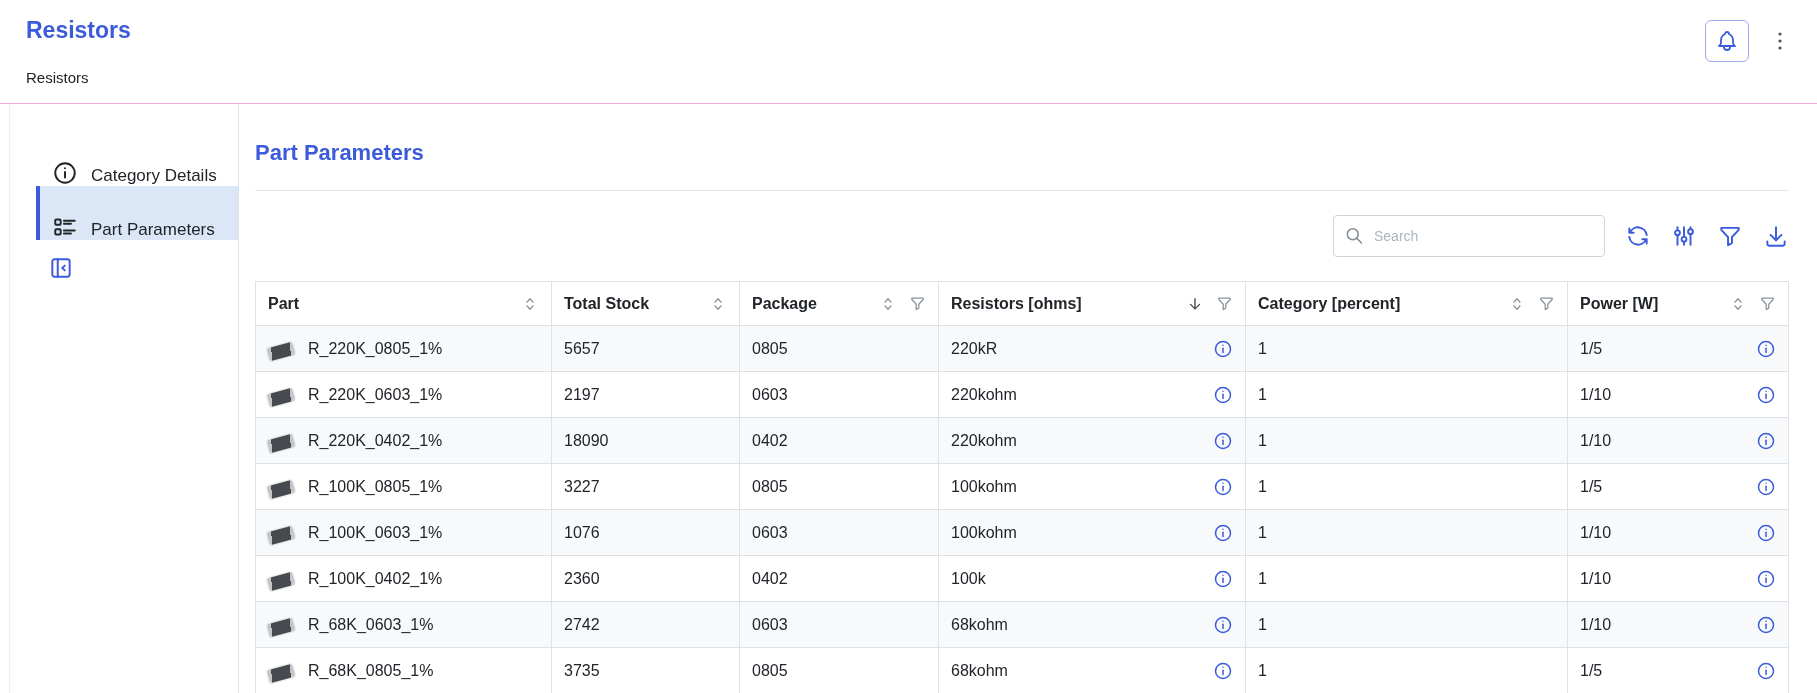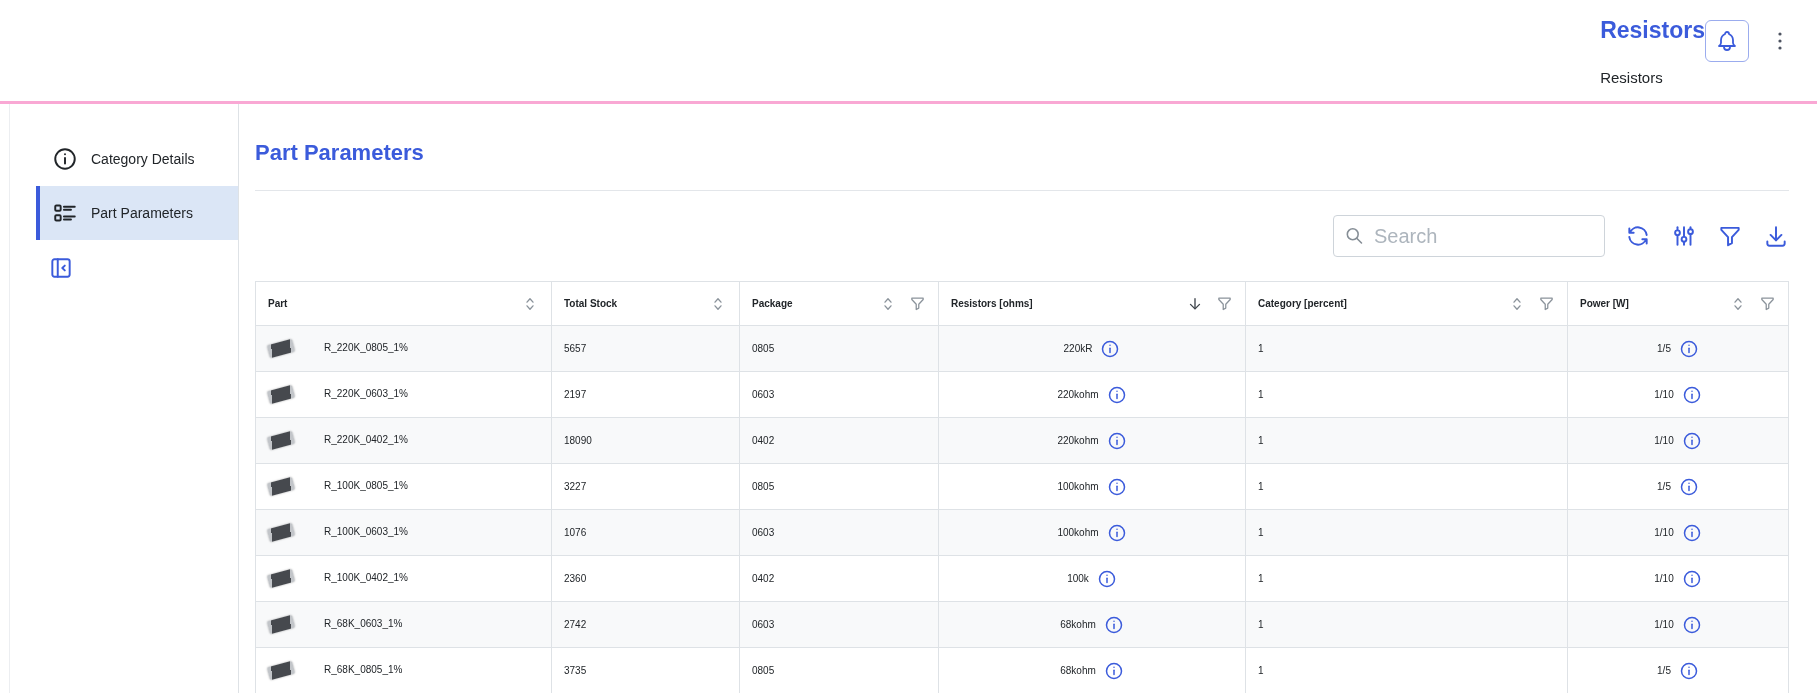--- a/index.html
+++ b/index.html
@@ -8,22 +8,22 @@
     width:1817px; height:693px; overflow:hidden;
     background:#ffffff; color:#212529;
     font-family:"Liberation Sans", sans-serif;
     -webkit-font-smoothing:antialiased;
   }
   svg.ic { display:block; fill:none; stroke:currentColor; stroke-width:1.8; stroke-linecap:round; stroke-linejoin:round; }
 
   
   .app-header {
     height:104px; padding:16px 24px 0 26px;
-    border-bottom:3px solid #f9a8d4;
-    display:flex; justify-content:flex-end; align-items:flex-start;
+    border-bottom:1px solid #f9a8d4;
+    display:flex; justify-content:space-between; align-items:flex-start;
   }
   .page-title {
     margin:0 0 26px 0; font-size:23px; line-height:28px; font-weight:700;
     color:var(--color-accent, #3b5bdb);
   }
   .breadcrumb { font-size:15px; line-height:16px; color:#212529; }
   .header-actions { display:flex; align-items:center; gap:18px; margin-top:4px; }
   .bell-btn {
     width:44px; height:42px; border:1px solid #9bacee; border-radius:6px;
     background:#fff; color:var(--color-accent, #3b5bdb);
@@ -32,61 +32,61 @@
   .bell-btn svg { width:24px; height:24px; }
   .kebab-btn { border:none; background:none; padding:0; color:#4d5361; cursor:pointer; width:26px; height:34px; display:flex; align-items:center; justify-content:center; }
   .kebab-btn svg { width:24px; height:24px; }
 
   
   .content { display:flex; height:589px; margin-left:9px; border-left:1px solid #eceef1; }
 
   
   .sidebar { width:229px; flex:none; border-right:1px solid #dee2e6; padding:28px 0 0 26px; }
   .side-item {
-    display:flex; align-items:center; gap:13px; height:54px; padding-left:12px;
-    border-left:4px solid transparent; font-size:14px; cursor:pointer; user-select:none;
+    display:flex; align-items:flex-end; gap:13px; height:54px; padding-left:12px;
+    border-left:4px solid transparent; font-size:17px; cursor:pointer; user-select:none;
   }
   .side-item .s-icon { width:26px; height:26px; color:#212529; flex:none; }
   .side-item .s-icon svg { width:26px; height:26px; }
   .side-item.active { background:#dbe6f6; border-left-color:var(--color-accent, #3b5bdb); }
   .collapse-btn {
     margin:14px 0 0 12px; border:none; background:none; padding:0;
     color:var(--color-accent, #3b5bdb); cursor:pointer; width:28px; height:28px;
   }
   .collapse-btn svg { width:26px; height:26px; }
 
   
   .main { flex:1; padding:36px 28px 0 16px; }
   .main-title { margin:0; font-size:22px; line-height:26px; font-weight:700; color:var(--color-accent, #3b5bdb); }
   .main-divider { border:none; border-top:1px solid #e3e6ea; margin:24px 0 0 0; }
 
   .toolbar { display:flex; justify-content:flex-end; align-items:center; gap:20px; margin-top:24px; }
   .search-box { position:relative; width:272px; }
   .search-box input {
     width:100%; height:42px; border:1px solid #ced4da; border-radius:4px;
-    padding:0 12px 0 40px; font-size:20px; font-family:inherit; color:#212529; outline:none;
+    padding:0 12px 0 40px; font-size:14px; font-family:inherit; color:#212529; outline:none;
   }
   .search-box input::placeholder { color:#adb5bd; }
   .search-box .mag { position:absolute; left:11px; top:50%; transform:translateY(-50%); width:21px; height:21px; color:#868e96; }
   .tool-btn { border:none; background:none; padding:0; width:26px; height:26px; color:var(--color-accent, #3b5bdb); cursor:pointer; }
   .tool-btn svg { width:26px; height:26px; }
 
   
-  table.param-table { width:100%; margin-top:24px; border-collapse:collapse; table-layout:fixed; font-size:10px; }
+  table.param-table { width:100%; margin-top:24px; border-collapse:collapse; table-layout:fixed; font-size:16px; }
   .param-table th, .param-table td { border:1px solid #dee2e6; padding:0 12px; }
   .param-table th { height:44px; font-weight:700; text-align:left; background:#fff; }
   .param-table td { height:46px; }
   .param-table tbody tr.odd { background:#f8f9fa; }
   .th-wrap { display:flex; align-items:center; justify-content:space-between; gap:8px; }
   .th-icons { display:flex; align-items:center; gap:12px; color:#8b939b; flex:none; }
   .th-icons .sort { width:18px; height:18px; }
   .th-icons .sort-active { width:18px; height:18px; color:#3f454c; }
   .th-icons .funnel { width:17px; height:17px; }
-  .cell-flex { display:flex; align-items:center; justify-content:center; gap:8px; }
-  .part-cell { display:flex; align-items:flex-start; gap:30px; }
+  .cell-flex { display:flex; align-items:center; justify-content:space-between; gap:8px; }
+  .part-cell { display:flex; align-items:flex-end; gap:14px; }
   .thumb {
     width:26px; height:13px; border-radius:2px; flex:none;
     background:linear-gradient(100deg,#c2c5c9 0%,#c2c5c9 16%,#46494e 16%,#46494e 84%,#c2c5c9 84%);
     transform:rotate(-15deg); box-shadow:0 0 2px rgba(0,0,0,.35);
   }
   .info-btn { border:none; background:none; padding:0; width:20px; height:20px; color:var(--color-accent, #3b5bdb); cursor:pointer; flex:none; }
   .info-btn svg { width:20px; height:20px; }
 </style>
 </head>
 <body>

